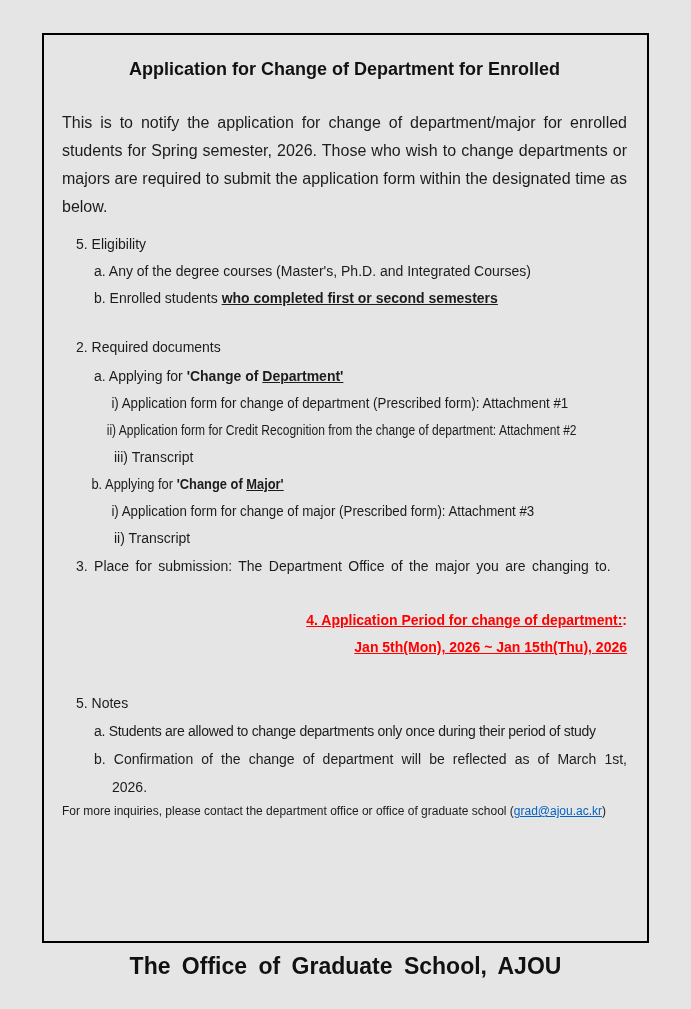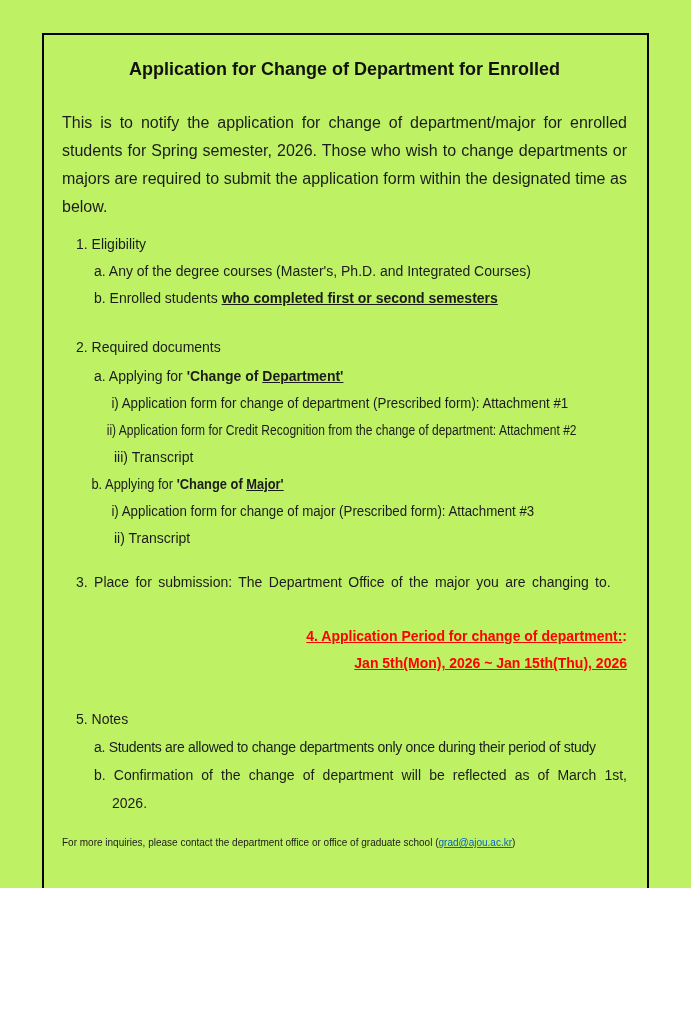--- a/index.html
+++ b/index.html
@@ -3,21 +3,21 @@
 <meta charset="utf-8">
 <style>
   :root{
     --text:#1c1c1c;
     --red:#ff0000;
     --link:#0563c1;
     --border:#000000;
   }
   html,body{margin:0;padding:0;background:#ffffff;}
   body{font-family:"Liberation Sans",sans-serif;}
-  .page{position:relative;width:691px;height:888px;background:#bef264;color:var(--text);overflow:hidden;}
+  .page{position:relative;width:691px;height:1009px;background:#e5e5e5;color:var(--text);overflow:hidden;}
   .notice-box{position:absolute;left:42px;top:33px;width:607px;height:910px;border:2px solid var(--border);box-sizing:border-box;padding:10px 20px 0 18px;overflow:hidden;}
   .title{font-size:18px;font-weight:700;text-align:center;line-height:32px;margin:8px 0 0;color:#111;}
   .title .t-line{display:block;}
   .title .spaced{letter-spacing:2.5px;}
   .intro{font-size:16px;line-height:28px;text-align:justify;margin:24px 0 0;}
   .line{font-size:14px;line-height:27px;}
   .lvl0{padding-left:14px;}
   .lvl1{padding-left:50px;text-indent:-18px;}
   .lvl2{padding-left:52px;}
   .bold{font-weight:700;}
@@ -25,43 +25,43 @@
   .u{text-decoration:underline;}
   .squeeze95{transform:scaleX(.95);transform-origin:0 50%;white-space:nowrap;}
   .squeeze92{transform:scaleX(.92);transform-origin:0 50%;white-space:nowrap;}
   .squeeze86{transform:scaleX(.86);transform-origin:0 50%;white-space:nowrap;}
   .tight{letter-spacing:-0.3px;}
   .wide{word-spacing:2.5px;}
   .justify{text-align:justify;}
   .mt-sec1{margin-top:10px;}
   .mt-sec2{margin-top:22px;}
   .mt-item{margin-top:2px;}
-  .sec3{margin-top:16px;line-height:29px;padding-left:34px;text-indent:-20px;}
+  .sec3{line-height:29px;padding-left:34px;text-indent:-20px;}
   .period{margin-top:26px;color:var(--red);font-weight:700;}
   .period .line{line-height:27px;padding-left:14px;text-align:right;}
   .mt-sec5{margin-top:28px;}
   .notes .line{line-height:28px;}
-  .contact{margin-top:8px;font-size:10px;line-height:36px;}
+  .contact{margin-top:0;font-size:12px;line-height:20px;}
   .email{color:var(--link);text-decoration:underline;cursor:pointer;}
   .footer-sig{position:absolute;left:0;top:953px;width:691px;text-align:center;font-size:23px;font-weight:700;word-spacing:5px;color:#111;}
 </style>
 </head>
 <body>
 
 <div class="page">
   <div class="notice-box">
 
     <h1 class="title">
       <span class="t-line">Application for Change of Department for Enrolled</span>
     </h1>
 
     <p class="intro">This is to notify the application for change of department/major for enrolled students for Spring semester, 2026. Those who wish to change departments or majors are required to submit the application form within the designated time as below.</p>
 
     <div class="section">
-      <div class="line lvl0 mt-sec1">1. Eligibility</div>
+      <div class="line lvl0 mt-sec1">5. Eligibility</div>
       <div class="line lvl1">a. Any of the degree courses (Master's, Ph.D. and Integrated Courses)</div>
       <div class="line lvl1"><span>b. Enrolled students </span><span class="bu">who completed first or second semesters</span></div>
     </div>
 
     <div class="section">
       <div class="line lvl0 mt-sec2">2. Required documents</div>
       <div class="line lvl1 mt-item"><span>a. Applying for </span><span class="bold">'Change of </span><span class="bu">Department'</span></div>
       <div class="line lvl2 squeeze95">i) Application form for change of department (Prescribed form): Attachment #1</div>
       <div class="line lvl2 squeeze86">ii) Application form for Credit Recognition from the change of department: Attachment #2</div>
       <div class="line lvl2">iii) Transcript</div>

